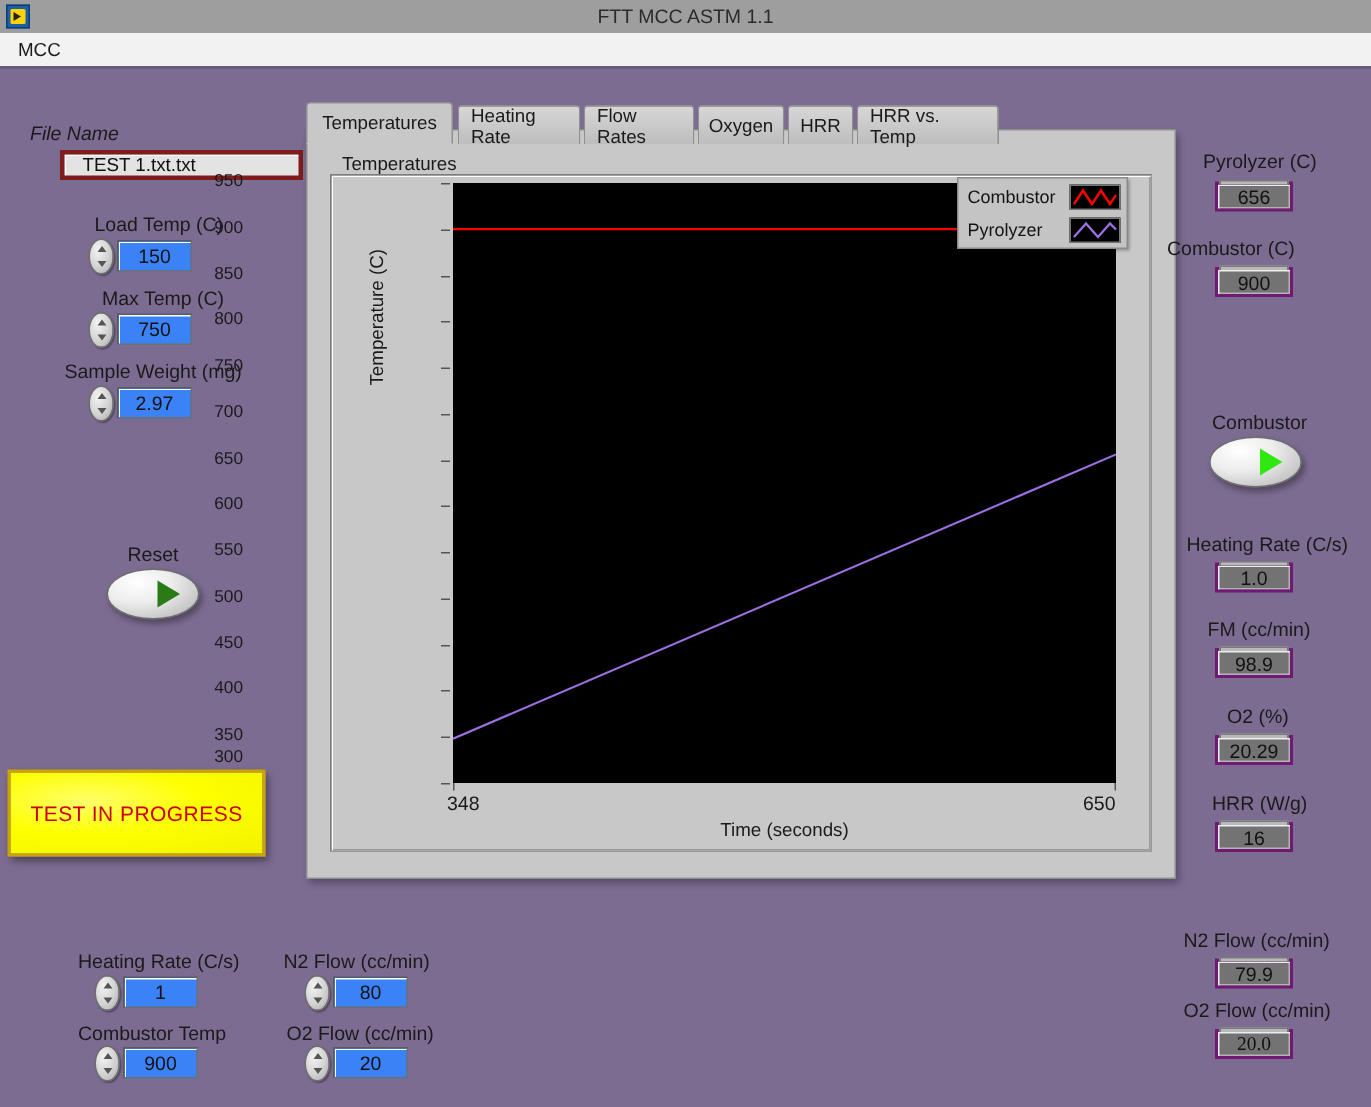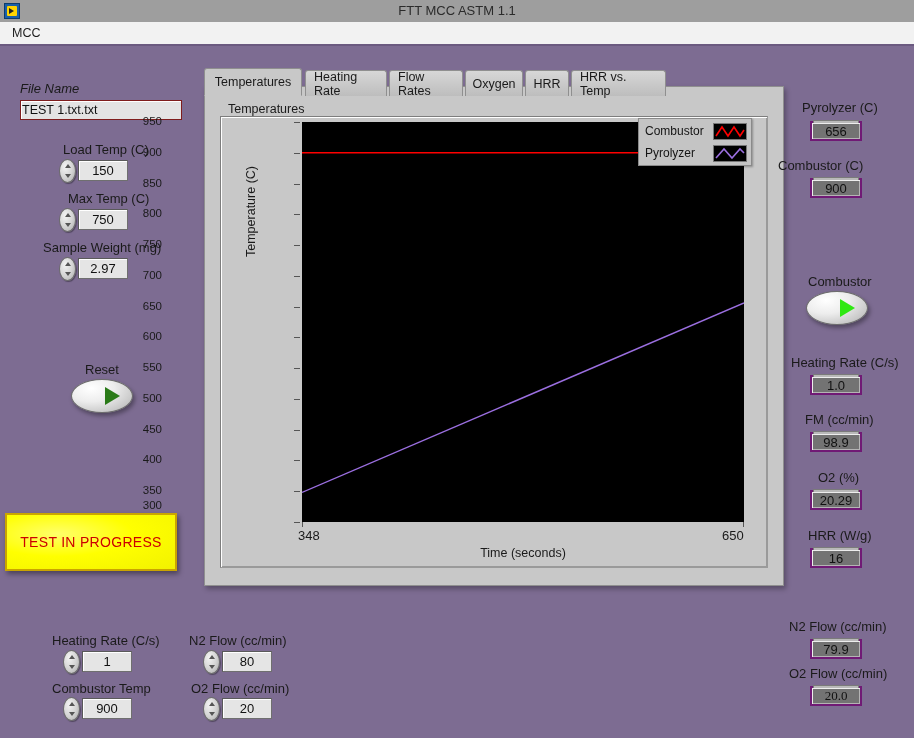--- a/index.html
+++ b/index.html
@@ -53,40 +53,41 @@
   }
 
   
   .lbl{
     position:absolute;
     font-size:13px;color:#1a1a1a;
     white-space:nowrap;
   }
   .numbox{
     position:absolute;
-    background:#e5e5e5;
+    background:#3b82f6;
     border:1px solid #6f6f6f;
     border-top-color:#5a5a5a;
     border-left-color:#5a5a5a;
     box-sizing:border-box;
     font-size:13px;color:#111;
     text-align:center;
     line-height:1;
     display:flex;align-items:center;justify-content:center;
     box-shadow:inset 1px 1px 0 #fff;
   }
   .txtbox{
     position:absolute;
     background:#e3e3e3;
-    border:1px solid #7f1d1d;
+    border:3px solid #7f1d1d;
     box-sizing:border-box;
     font-size:12.5px;color:#111;
     display:flex;align-items:center;
-    padding-left:1px;
+    padding-left:12px;
     box-shadow:inset 1px 1px 0 #fff;
+    margin-left:20px;
   }
   .indbox{
     position:absolute;
     background:#737373;
     border:2px solid #701a75;
     box-sizing:border-box;
     font-size:13px;color:#111;
     display:flex;align-items:center;justify-content:center;
     box-shadow:inset 1px 1px 0 #ededed, inset -1px -1px 0 #b4b4b4;
   }

